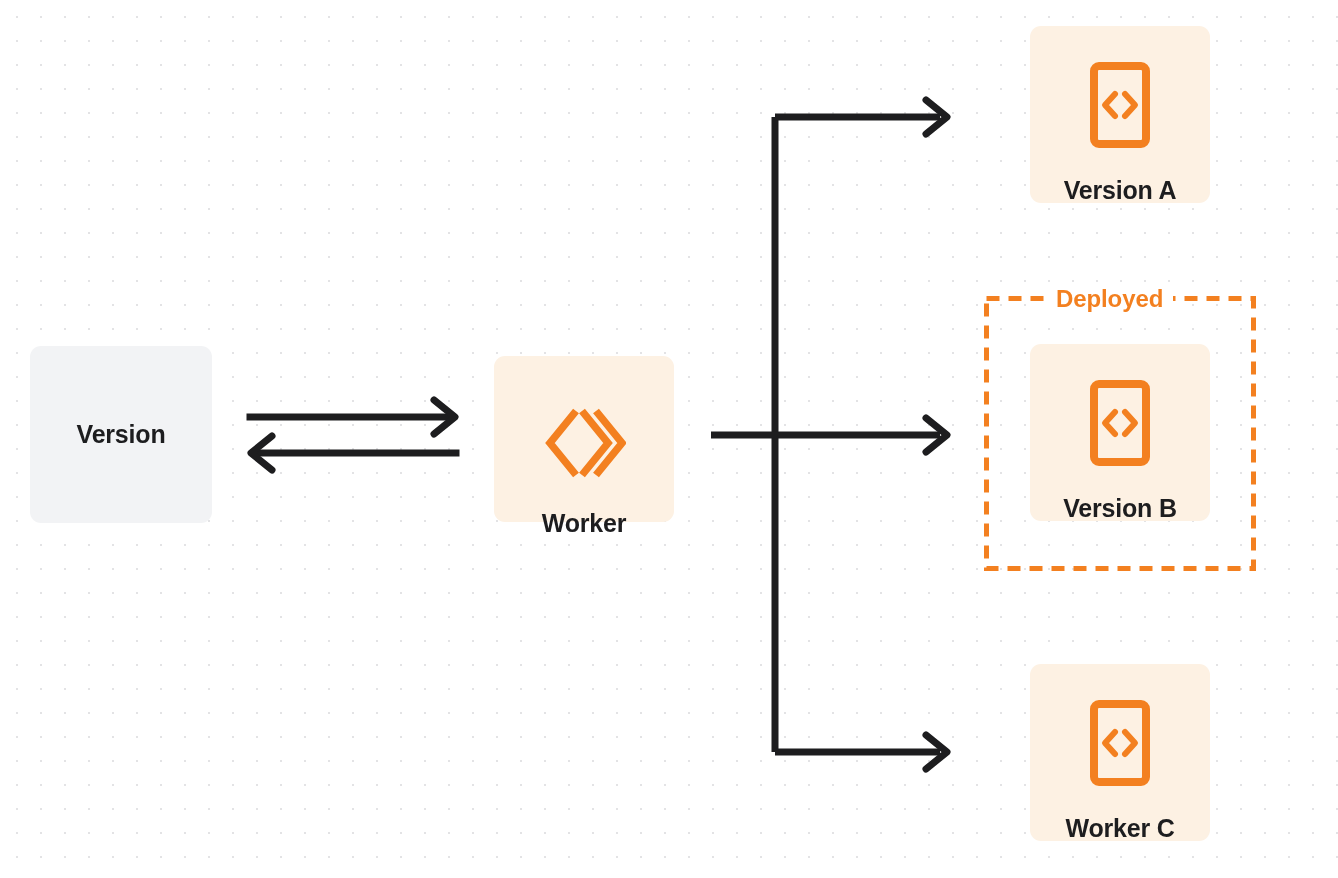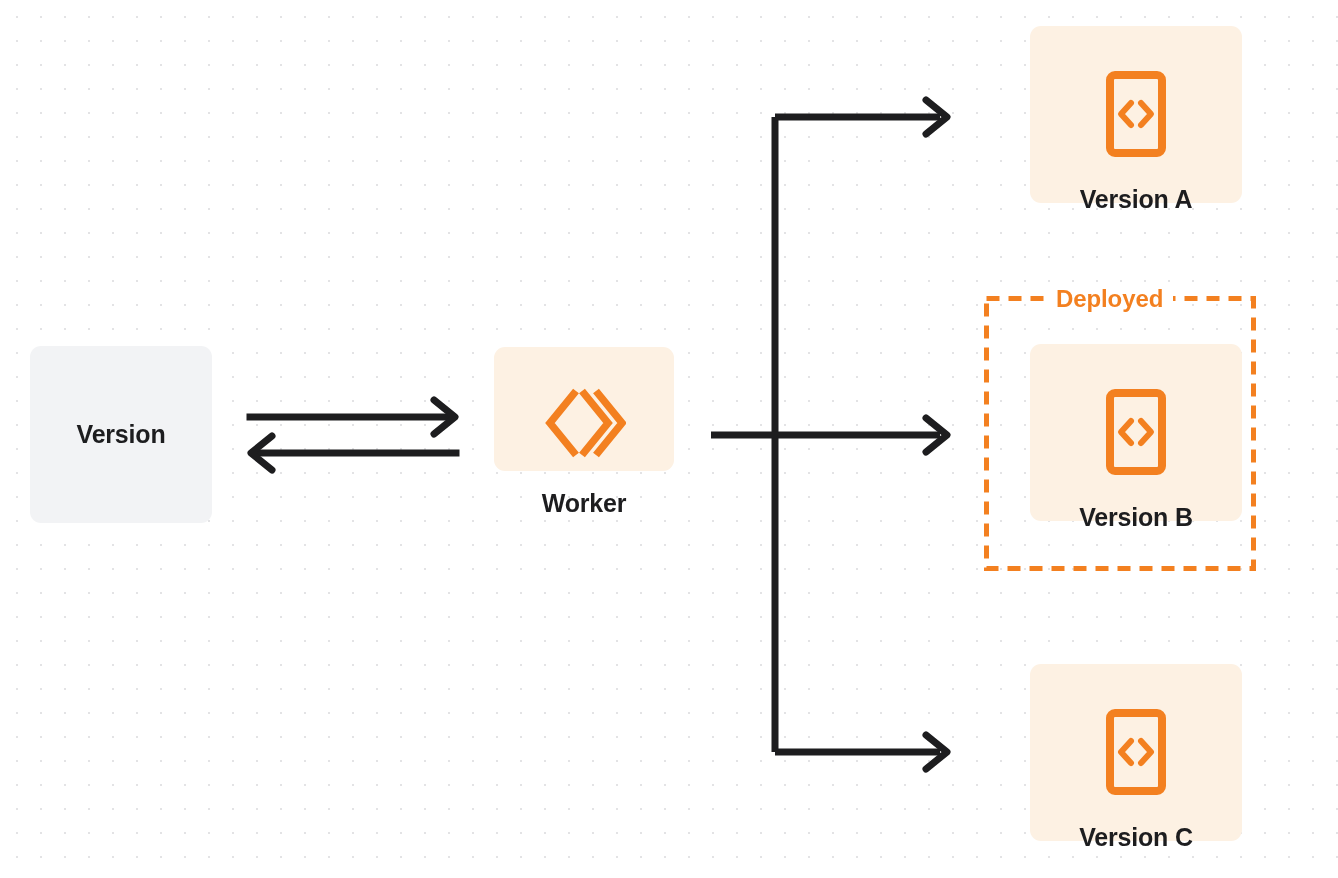--- a/index.html
+++ b/index.html
@@ -40,35 +40,35 @@
   #client-node {
     left: 30px;
     top: 346px;
     width: 182px;
     height: 177px;
     background: #f2f3f5;
   }
 
   #worker-node {
     left: 494px;
-    top: 347px;
+    top: 356px;
     width: 180px;
-    height: 124px;
+    height: 166px;
     background: #fdf1e3;
     justify-content: flex-start;
-    padding-top: 34px;
+    padding-top: 45px;
   }
   #worker-node .node-label { margin-top: 22px; }
 
   .version-node {
-    width: 212px;
+    width: 180px;
     height: 177px;
     background: #fdf1e3;
     justify-content: flex-start;
-    padding-top: 44px;
+    padding-top: 35px;
   }
   .version-node .node-label { margin-top: 25px; }
 
   #version-a-node { left: 1030px; top: 26px; }
   #version-b-node { left: 1030px; top: 344px; }
   #version-c-node { left: 1030px; top: 664px; }
 
   
   #deployed-frame {
     position: absolute;
@@ -215,16 +215,16 @@
   <div class="node version-node" id="version-c-node">
     <span>
       <svg width="62" height="88" viewBox="0 0 62 88" xmlns="http://www.w3.org/2000/svg">
         <rect x="5" y="5" width="52" height="78" rx="5" ry="5" fill="none" stroke="#f38020" stroke-width="8"></rect>
         <g fill="none" stroke="#f38020" stroke-width="6" stroke-linecap="round" stroke-linejoin="round">
           <path d="M26 33 L 16 44 L 26 55"></path>
           <path d="M36 33 L 46 44 L 36 55"></path>
         </g>
       </svg>
     </span>
-    <span class="node-label">Version C</span>
+    <span class="node-label">Worker C</span>
   </div>
 
 </div>
 
 </body></html>

